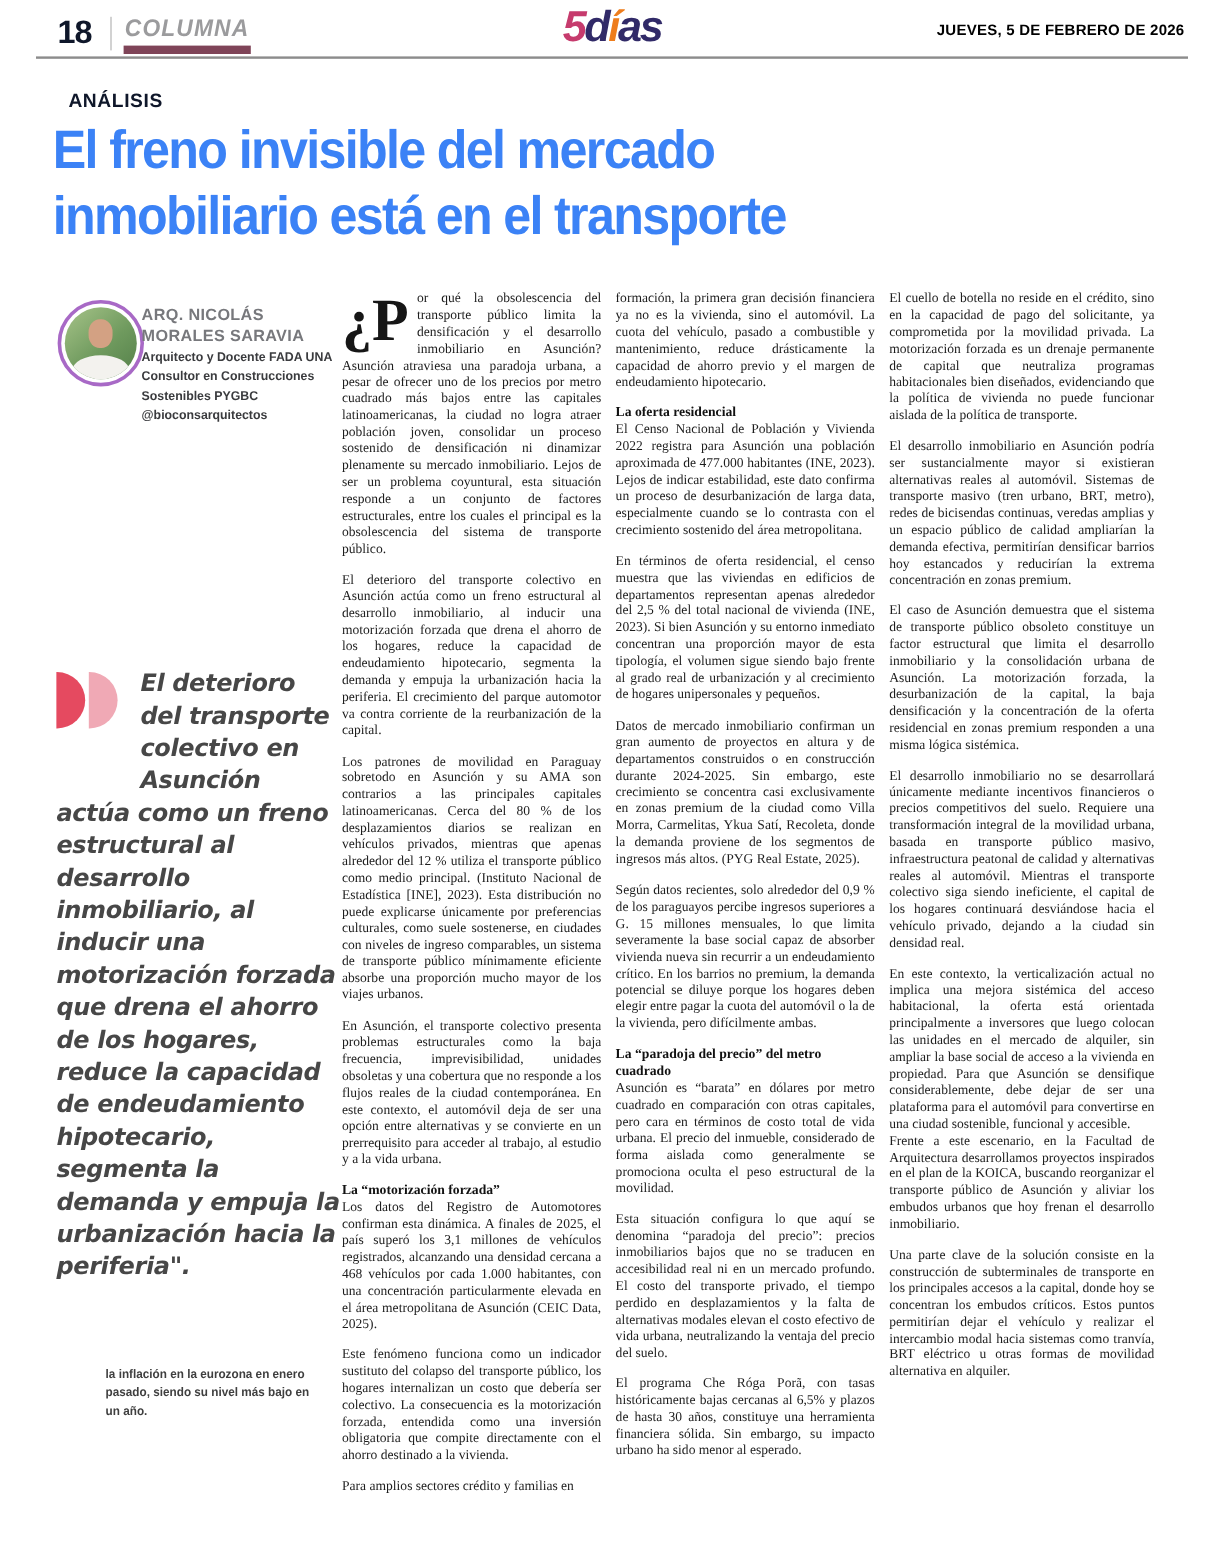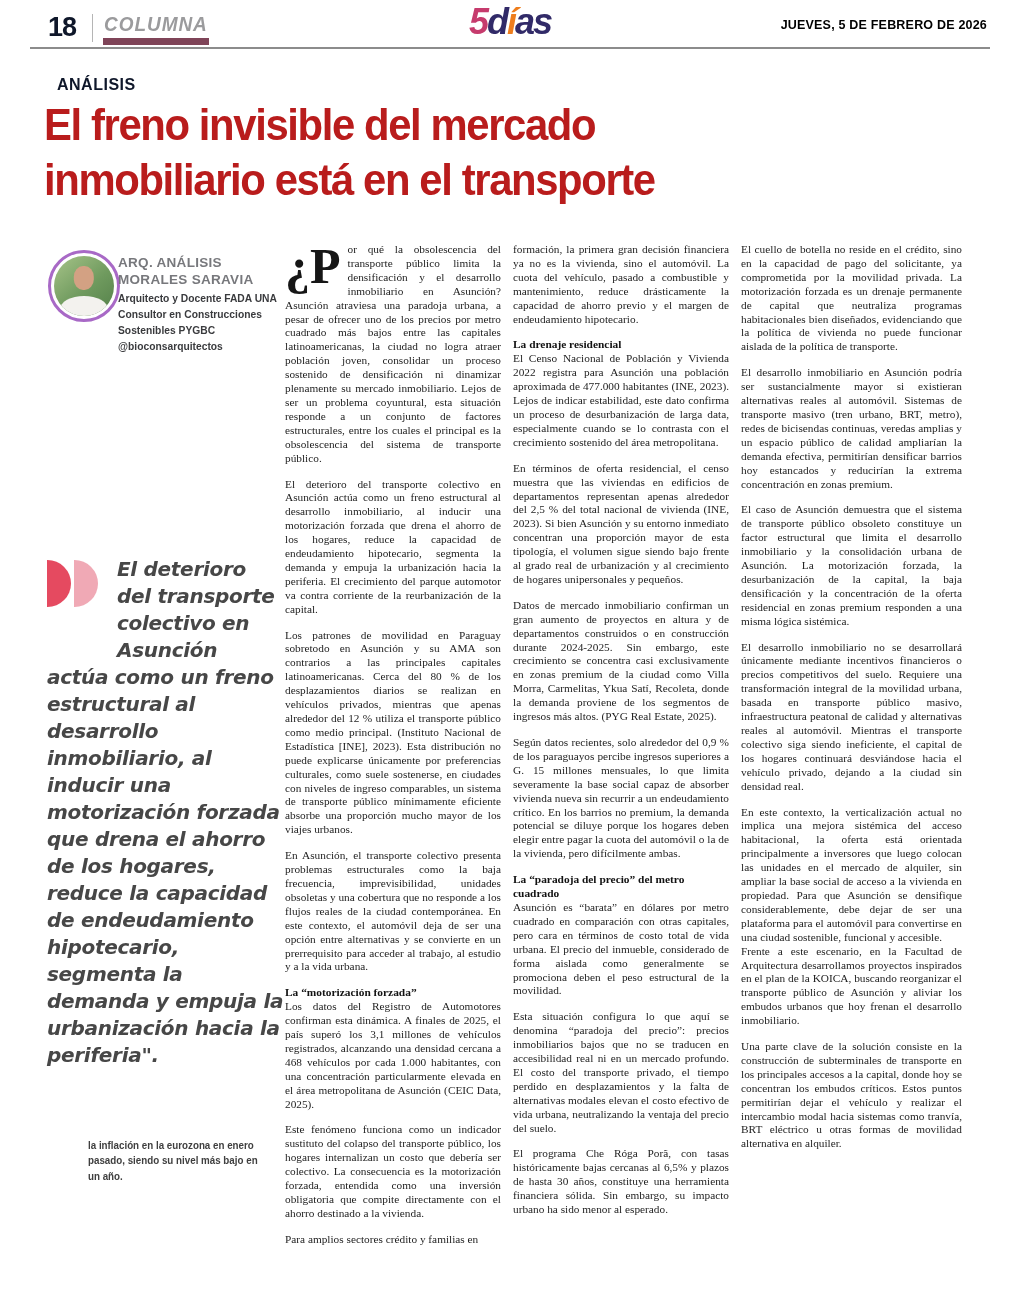--- a/index.html
+++ b/index.html
@@ -13,21 +13,21 @@
   .vdiv { position:absolute; left:92px; top:14px; width:1px; height:28px; background:#b5b5b5; }
   .section-label { position:absolute; left:104px; top:13px; font-size:20px; font-weight:bold; font-style:italic;
     color:#9b9b9d; letter-spacing:1px; transform:scaleX(.95); transform-origin:left; }
   .section-bar { position:absolute; left:103px; top:38px; width:106px; height:7px; background:#7f4458; }
   .logo { position:absolute; left:50%; top:4px; transform:translateX(-50%); font-size:36px; font-weight:bold;
     font-style:italic; letter-spacing:-2px; line-height:1; }
   .date { position:absolute; right:33px; top:18px; font-size:12.5px; font-weight:bold; color:#000000; letter-spacing:.2px; }
   .header-rule { position:absolute; left:30px; right:30px; top:47px; height:2px; background:#8c8c8c; }
   
   .kicker { position:absolute; left:47px; top:76px; font-size:16px; font-weight:bold; color:#0f172a; letter-spacing:.5px;margin-left:10px; }
-  .headline { position:absolute; left:44px; top:97px; font-weight:bold; color:#b91c1c; }
+  .headline { position:absolute; left:44px; top:97px; font-weight:bold; color:#3b82f6; }
   .hl-line { display:block; font-size:45px; line-height:55px; letter-spacing:-1.5px;
     transform:scaleX(.93); transform-origin:left; white-space:nowrap; }
   
   .avatar { position:absolute; left:48px; top:250px; width:72px; height:72px; border-radius:50%;
     border:3px solid #a869c6; background:#fff; }
   .avatar-photo { position:absolute; inset:3px; border-radius:50%; overflow:hidden;
     background:linear-gradient(140deg,#a7c489 0%,#6f9a5e 55%,#537f49 100%); }
   .avatar-head { position:absolute; left:50%; top:16%; width:34%; height:40%; transform:translateX(-50%);
     background:#d3a183; border-radius:45%; }
   .avatar-torso { position:absolute; left:50%; bottom:-10%; width:80%; height:44%; transform:translateX(-50%);
@@ -80,21 +80,21 @@
     <span class="hl-line">inmobiliario está en el transporte</span>
   </h1>
 
   <div class="avatar">
     <div class="avatar-photo">
       <div class="avatar-head"></div>
       <div class="avatar-torso"></div>
     </div>
   </div>
   <div class="author-name">
-    <div>ARQ. ANÁLISIS</div>
+    <div>ARQ. NICOLÁS</div>
     <div>MORALES SARAVIA</div>
   </div>
   <div class="author-bio">
       <div>Arquitecto y Docente FADA UNA</div>
       <div>Consultor en Construcciones</div>
       <div>Sostenibles PYGBC</div>
       <div>@bioconsarquitectos</div>
     </div>
 
   <div class="pullquote">
@@ -109,27 +109,27 @@
       <p>El deterioro del transporte colectivo en Asunción actúa como un freno estructural al desarrollo inmobiliario, al inducir una motorización forzada que drena el ahorro de los hogares, reduce la capacidad de endeudamiento hipotecario, segmenta la demanda y empuja la urbanización hacia la periferia. El crecimiento del parque automotor va contra corriente de la reurbanización de la capital.</p>
       <p>Los patrones de movilidad en Paraguay sobretodo en Asunción y su AMA son contrarios a las principales capitales latinoamericanas. Cerca del 80 % de los desplazamientos diarios se realizan en vehículos privados, mientras que apenas alrededor del 12 % utiliza el transporte público como medio principal. (Instituto Nacional de Estadística [INE], 2023). Esta distribución no puede explicarse únicamente por preferencias culturales, como suele sostenerse, en ciudades con niveles de ingreso comparables, un sistema de transporte público mínimamente eficiente absorbe una proporción mucho mayor de los viajes urbanos.</p>
       <p>En Asunción, el transporte colectivo presenta problemas estructurales como la baja frecuencia, imprevisibilidad, unidades obsoletas y una cobertura que no responde a los flujos reales de la ciudad contemporánea. En este contexto, el automóvil deja de ser una opción entre alternativas y se convierte en un prerrequisito para acceder al trabajo, al estudio y a la vida urbana.</p>
       <h3>La “motorización forzada”</h3>
       <p>Los datos del Registro de Automotores confirman esta dinámica. A finales de 2025, el país superó los 3,1 millones de vehículos registrados, alcanzando una densidad cercana a 468 vehículos por cada 1.000 habitantes, con una concentración particularmente elevada en el área metropolitana de Asunción (CEIC Data, 2025).</p>
       <p>Este fenómeno funciona como un indicador sustituto del colapso del transporte público, los hogares internalizan un costo que debería ser colectivo. La consecuencia es la motorización forzada, entendida como una inversión obligatoria que compite directamente con el ahorro destinado a la vivienda.</p>
       <p>Para amplios sectores crédito y familias en</p>
     </div>
   <div class="col col-2">
       <p>formación, la primera gran decisión financiera ya no es la vivienda, sino el automóvil. La cuota del vehículo, pasado a combustible y mantenimiento, reduce drásticamente la capacidad de ahorro previo y el margen de endeudamiento hipotecario.</p>
-      <h3>La drenaje residencial</h3>
+      <h3>La oferta residencial</h3>
       <p>El Censo Nacional de Población y Vivienda 2022 registra para Asunción una población aproximada de 477.000 habitantes (INE, 2023). Lejos de indicar estabilidad, este dato confirma un proceso de desurbanización de larga data, especialmente cuando se lo contrasta con el crecimiento sostenido del área metropolitana.</p>
       <p>En términos de oferta residencial, el censo muestra que las viviendas en edificios de departamentos representan apenas alrededor del 2,5 % del total nacional de vivienda (INE, 2023). Si bien Asunción y su entorno inmediato concentran una proporción mayor de esta tipología, el volumen sigue siendo bajo frente al grado real de urbanización y al crecimiento de hogares unipersonales y pequeños.</p>
       <p>Datos de mercado inmobiliario confirman un gran aumento de proyectos en altura y de departamentos construidos o en construcción durante 2024-2025. Sin embargo, este crecimiento se concentra casi exclusivamente en zonas premium de la ciudad como Villa Morra, Carmelitas, Ykua Satí, Recoleta, donde la demanda proviene de los segmentos de ingresos más altos. (PYG Real Estate, 2025).</p>
       <p>Según datos recientes, solo alrededor del 0,9 % de los paraguayos percibe ingresos superiores a G. 15 millones mensuales, lo que limita severamente la base social capaz de absorber vivienda nueva sin recurrir a un endeudamiento crítico. En los barrios no premium, la demanda potencial se diluye porque los hogares deben elegir entre pagar la cuota del automóvil o la de la vivienda, pero difícilmente ambas.</p>
       <h3>La “paradoja del precio” del metro cuadrado</h3>
-      <p>Asunción es “barata” en dólares por metro cuadrado en comparación con otras capitales, pero cara en términos de costo total de vida urbana. El precio del inmueble, considerado de forma aislada como generalmente se promociona deben el peso estructural de la movilidad.</p>
+      <p>Asunción es “barata” en dólares por metro cuadrado en comparación con otras capitales, pero cara en términos de costo total de vida urbana. El precio del inmueble, considerado de forma aislada como generalmente se promociona oculta el peso estructural de la movilidad.</p>
       <p>Esta situación configura lo que aquí se denomina “paradoja del precio”: precios inmobiliarios bajos que no se traducen en accesibilidad real ni en un mercado profundo. El costo del transporte privado, el tiempo perdido en desplazamientos y la falta de alternativas modales elevan el costo efectivo de vida urbana, neutralizando la ventaja del precio del suelo.</p>
       <p>El programa Che Róga Porã, con tasas históricamente bajas cercanas al 6,5% y plazos de hasta 30 años, constituye una herramienta financiera sólida. Sin embargo, su impacto urbano ha sido menor al esperado.</p>
     </div>
   <div class="col col-3">
       <p>El cuello de botella no reside en el crédito, sino en la capacidad de pago del solicitante, ya comprometida por la movilidad privada. La motorización forzada es un drenaje permanente de capital que neutraliza programas habitacionales bien diseñados, evidenciando que la política de vivienda no puede funcionar aislada de la política de transporte.</p>
       <p>El desarrollo inmobiliario en Asunción podría ser sustancialmente mayor si existieran alternativas reales al automóvil. Sistemas de transporte masivo (tren urbano, BRT, metro), redes de bicisendas continuas, veredas amplias y un espacio público de calidad ampliarían la demanda efectiva, permitirían densificar barrios hoy estancados y reducirían la extrema concentración en zonas premium.</p>
       <p>El caso de Asunción demuestra que el sistema de transporte público obsoleto constituye un factor estructural que limita el desarrollo inmobiliario y la consolidación urbana de Asunción. La motorización forzada, la desurbanización de la capital, la baja densificación y la concentración de la oferta residencial en zonas premium responden a una misma lógica sistémica.</p>
       <p>El desarrollo inmobiliario no se desarrollará únicamente mediante incentivos financieros o precios competitivos del suelo. Requiere una transformación integral de la movilidad urbana, basada en transporte público masivo, infraestructura peatonal de calidad y alternativas reales al automóvil. Mientras el transporte colectivo siga siendo ineficiente, el capital de los hogares continuará desviándose hacia el vehículo privado, dejando a la ciudad sin densidad real.</p>
       <p>En este contexto, la verticalización actual no implica una mejora sistémica del acceso habitacional, la oferta está orientada principalmente a inversores que luego colocan las unidades en el mercado de alquiler, sin ampliar la base social de acceso a la vivienda en propiedad. Para que Asunción se densifique considerablemente, debe dejar de ser una plataforma para el automóvil para convertirse en una ciudad sostenible, funcional y accesible.</p>
       <p class="tight">Frente a este escenario, en la Facultad de Arquitectura desarrollamos proyectos inspirados en el plan de la KOICA, buscando reorganizar el transporte público de Asunción y aliviar los embudos urbanos que hoy frenan el desarrollo inmobiliario.</p>

